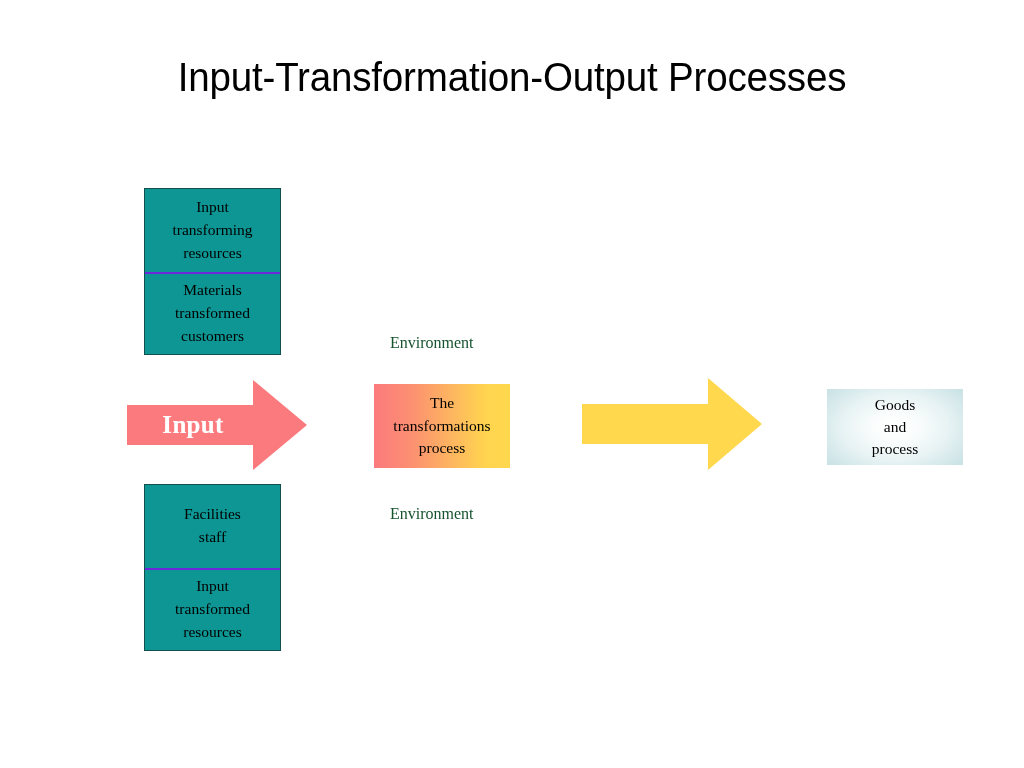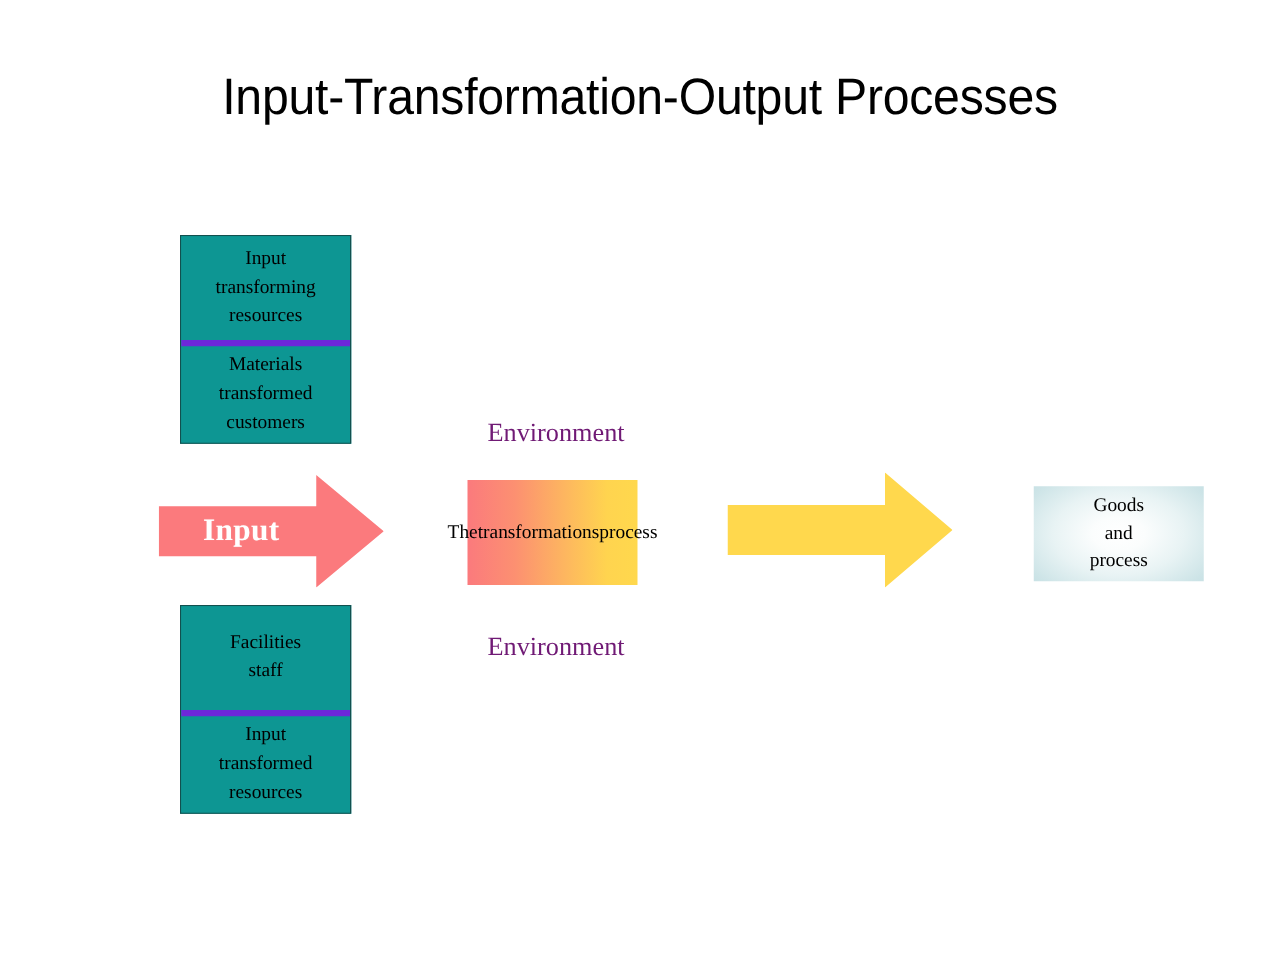--- a/index.html
+++ b/index.html
@@ -52,21 +52,21 @@
     display: flex;
     flex-direction: column;
     align-items: center;
     justify-content: center;
     color: #000000;
     font-size: 15.5px;
     line-height: 1.48;
     text-align: center;
     background: #0d9693;
   }
-  .teal-cell.divider-top { border-top: 5px solid #6d28d9; }
+  .teal-cell.divider-top { border-top: 2px solid #6d28d9; }
   .teal-cell span { display: block; }
 
   
   .arrow {
     position: absolute;
     display: flex;
     align-items: center;
   }
   .arrow .arrow-shape {
     position: absolute;
@@ -97,21 +97,21 @@
     top: 384px;
     width: 136px;
     height: 84px;
     background: linear-gradient(to right,
         #fb7a7d 0%,
         #fc9071 28%,
         #fdb75f 58%,
         #ffd44f 82%,
         #ffd84d 100%);
     display: flex;
-    flex-direction: row;
+    flex-direction: column;
     align-items: center;
     justify-content: center;
     color: #000000;
     font-size: 15.5px;
     line-height: 1.45;
     text-align: center;
   }
   #transformation-box span { display: block; }
 
   
@@ -135,22 +135,22 @@
     color: #000000;
     font-size: 15.5px;
     line-height: 1.44;
     text-align: center;
   }
   #goods-box span { display: block; }
 
   
   .environment-label {
     position: absolute;
-    font-size: 21px;
-    color: #701a75;
+    font-size: 16px;
+    color: #14532d;
     white-space: nowrap;
   }
   #environment-top    { left: 390px; top: 334px; }
   #environment-bottom { left: 390px; top: 505px; }
 </style>
 </head>
 <body>
 
 <div id="slide-title">Input-Transformation-Output Processes</div>
 

